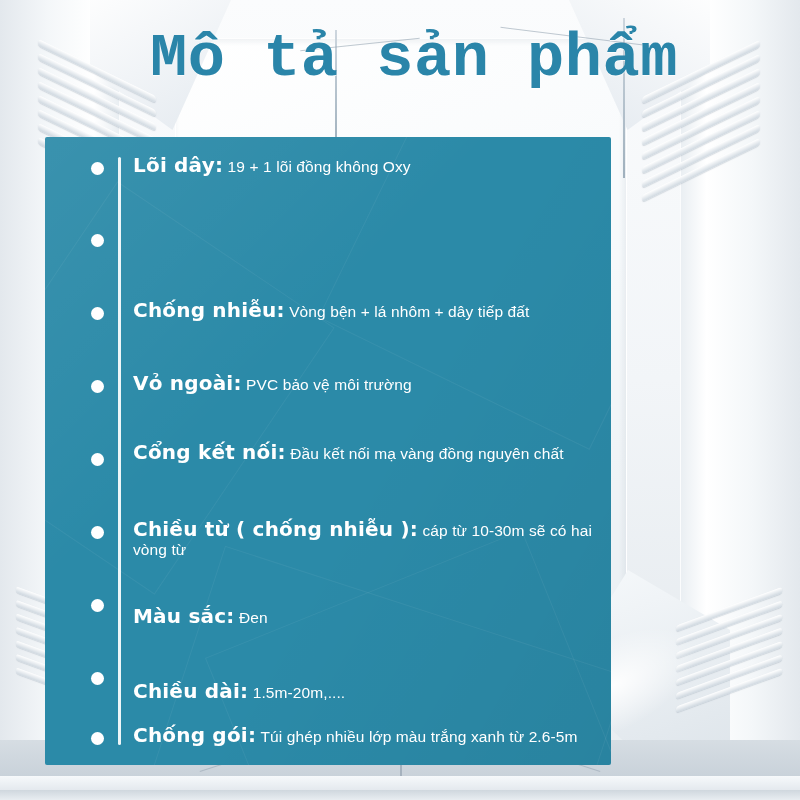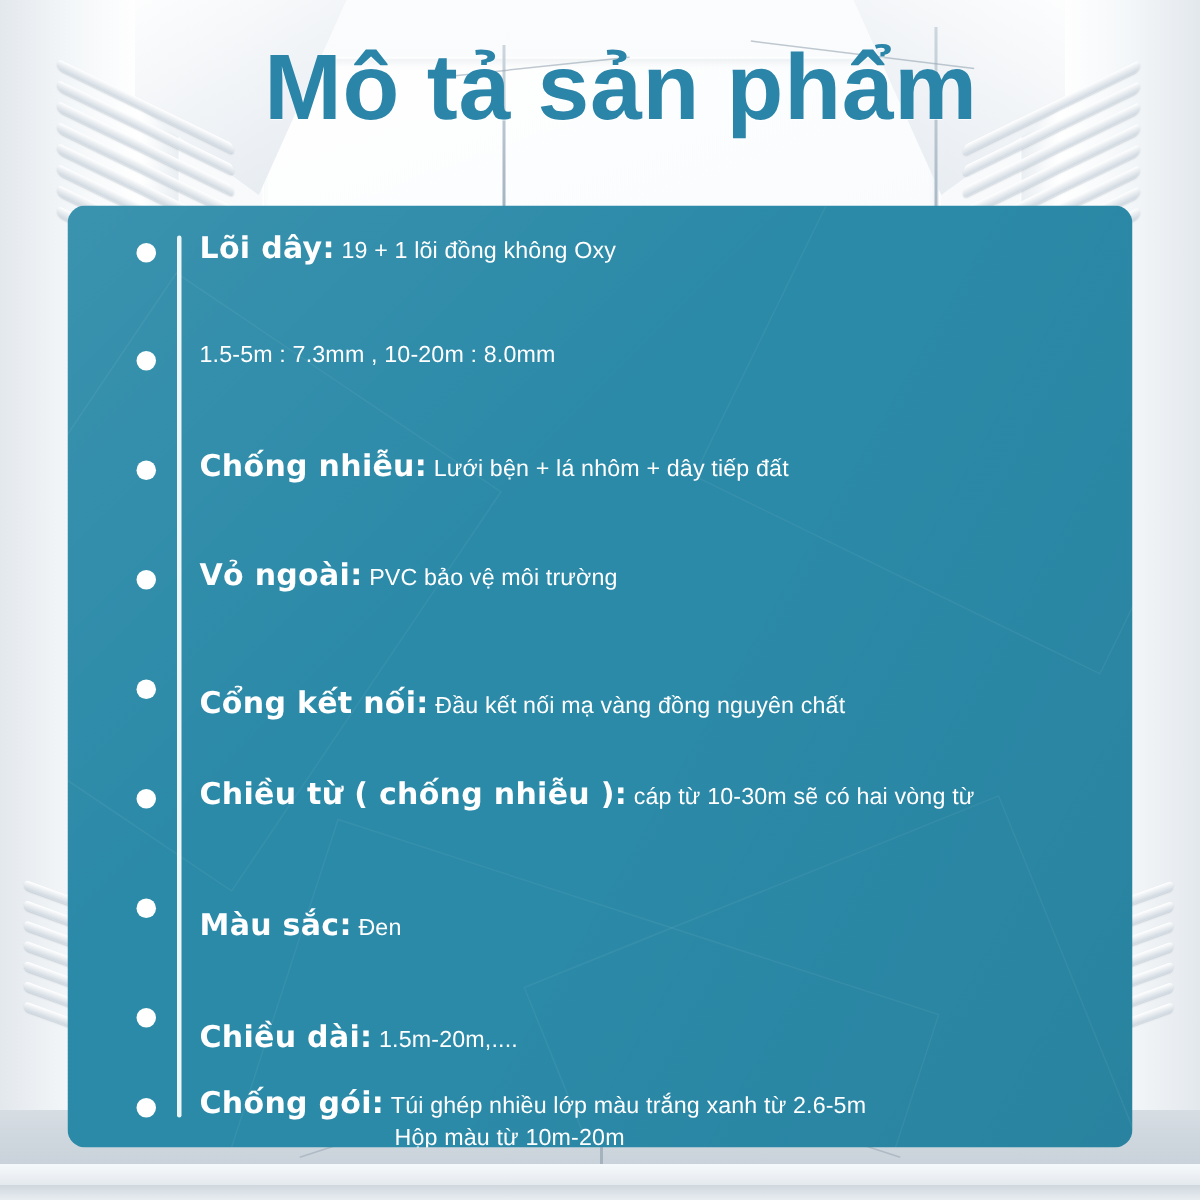--- a/index.html
+++ b/index.html
@@ -67,26 +67,26 @@
   .rod-x{position:absolute;height:1px;background:rgba(150,165,178,.6);}
   .rod-x.x1{left:300px;top:44px;width:120px;transform:rotate(-6deg);}
   .rod-x.x2{right:150px;top:36px;width:150px;transform:rotate(7deg);}
   .glow{position:absolute;right:96px;top:640px;width:180px;height:90px;
       background:radial-gradient(ellipse at 50% 50%,rgba(255,255,255,.95),rgba(255,255,255,0) 70%);
       transform:rotate(-28deg);}
 
   
   .title{position:absolute;left:0;right:0;top:26px;text-align:center;
       font-size:62px;font-weight:bold;letter-spacing:.5px;line-height:1.05;
-      font-family:Liberation Sans, sans-serif;
+      font-family:Liberation Mono, monospace;
       color:#2a85a9;text-shadow:0 1px 0 rgba(255,255,255,.7);margin-left:28px;}
 
   
-  .panel{position:absolute;left:45px;top:137px;width:710px;height:628px;
-      border-radius:12px;
+  .panel{position:absolute;left:45px;top:137px;width:566px;height:628px;
+      border-radius:2px;
       background:
         linear-gradient(135deg,rgba(255,255,255,.07) 0%,rgba(255,255,255,0) 38%),
         linear-gradient(300deg,rgba(0,0,0,.05) 0%,rgba(0,0,0,0) 45%),
         #2b8aa8;
       overflow:hidden;}
   .panel-facet{position:absolute;border:1px solid rgba(255,255,255,.055);}
   .panel-facet.f1{left:-40px;top:90px;width:260px;height:320px;transform:rotate(34deg);}
   .panel-facet.f2{right:-60px;top:-40px;width:300px;height:300px;transform:rotate(26deg);}
   .panel-facet.f3{right:20px;bottom:-120px;width:340px;height:300px;transform:rotate(-22deg);}
   .panel-facet.f4{left:120px;bottom:-160px;width:420px;height:320px;transform:rotate(18deg);}
@@ -189,43 +189,42 @@
         <span class="bullet" style="top:15px"></span>
         <div class="txt" style="top:6px">
           <span class="lbl">Lõi dây:</span>
           <span class="val">19 + 1 lõi đồng không Oxy</span>
         </div>
       </div>
 
       <div class="item" style="top:82px">
         <span class="bullet" style="top:15px"></span>
         <div class="txt" style="top:6px">
-          <span class="sub">1.5-5m : 7.3mm     , 10-20m : 8.0mm</span>
         </div>
       </div>
 
       <div class="item" style="top:155px">
         <span class="bullet" style="top:15px"></span>
         <div class="txt" style="top:6px">
           <span class="lbl">Chống nhiễu:</span>
-          <span class="val">Lưới bện + lá nhôm + dây tiếp đất</span>
+          <span class="val">Vòng bện + lá nhôm + dây tiếp đất</span>
         </div>
       </div>
 
       <div class="item" style="top:228px">
         <span class="bullet" style="top:15px"></span>
         <div class="txt" style="top:6px">
           <span class="lbl">Vỏ ngoài:</span>
           <span class="val">PVC bảo vệ môi trường</span>
         </div>
       </div>
 
       <div class="item" style="top:301px">
         <span class="bullet" style="top:15px"></span>
-        <div class="txt" style="top:18px">
+        <div class="txt" style="top:2px">
           <span class="lbl">Cổng kết nối:</span>
           <span class="val">Đầu kết nối mạ vàng đồng nguyên chất</span>
         </div>
       </div>
 
       <div class="item" style="top:374px">
         <span class="bullet" style="top:15px"></span>
         <div class="txt" style="top:6px">
           <span class="lbl">Chiều từ ( chống nhiễu ):</span>
           <span class="val">cáp từ 10-30m sẽ có hai vòng từ</span>
@@ -246,19 +245,18 @@
           <span class="lbl">Chiều dài:</span>
           <span class="val">1.5m-20m,....</span>
         </div>
       </div>
 
       <div class="item" style="top:580px">
         <span class="bullet" style="top:15px"></span>
         <div class="txt" style="top:6px">
           <span class="lbl">Chống gói:</span>
           <span class="val">Túi ghép nhiều lớp màu trắng xanh từ 2.6-5m</span>
-          <span class="sub indent">Hộp màu từ 10m-20m</span>
         </div>
       </div>
 
     </div>
   </div>
 </div>
 
 </body></html>

